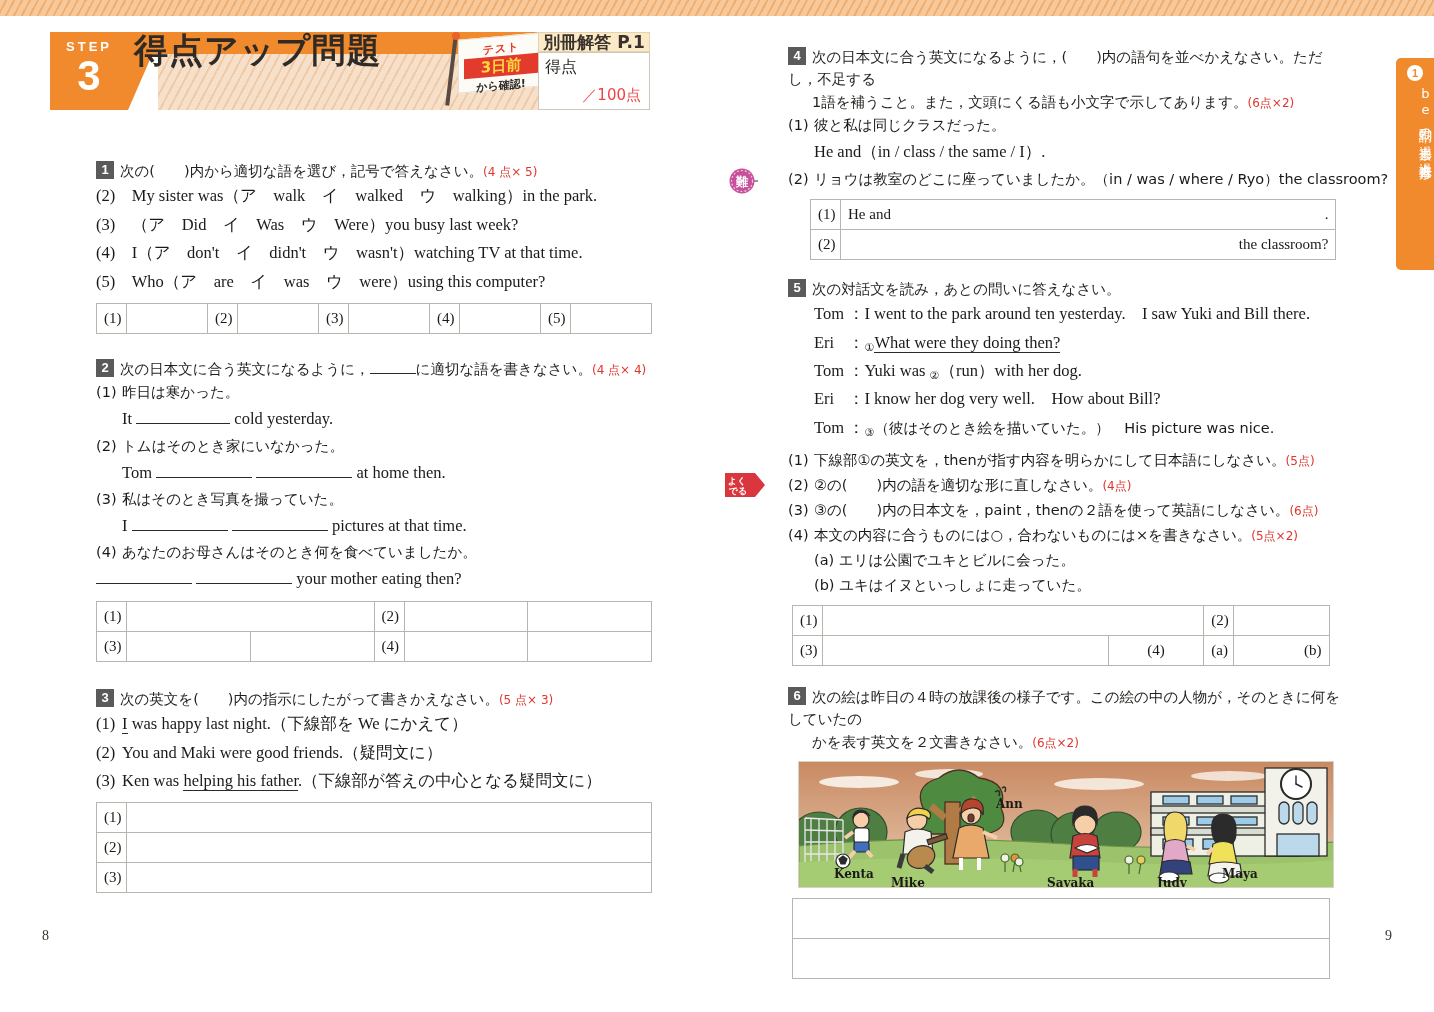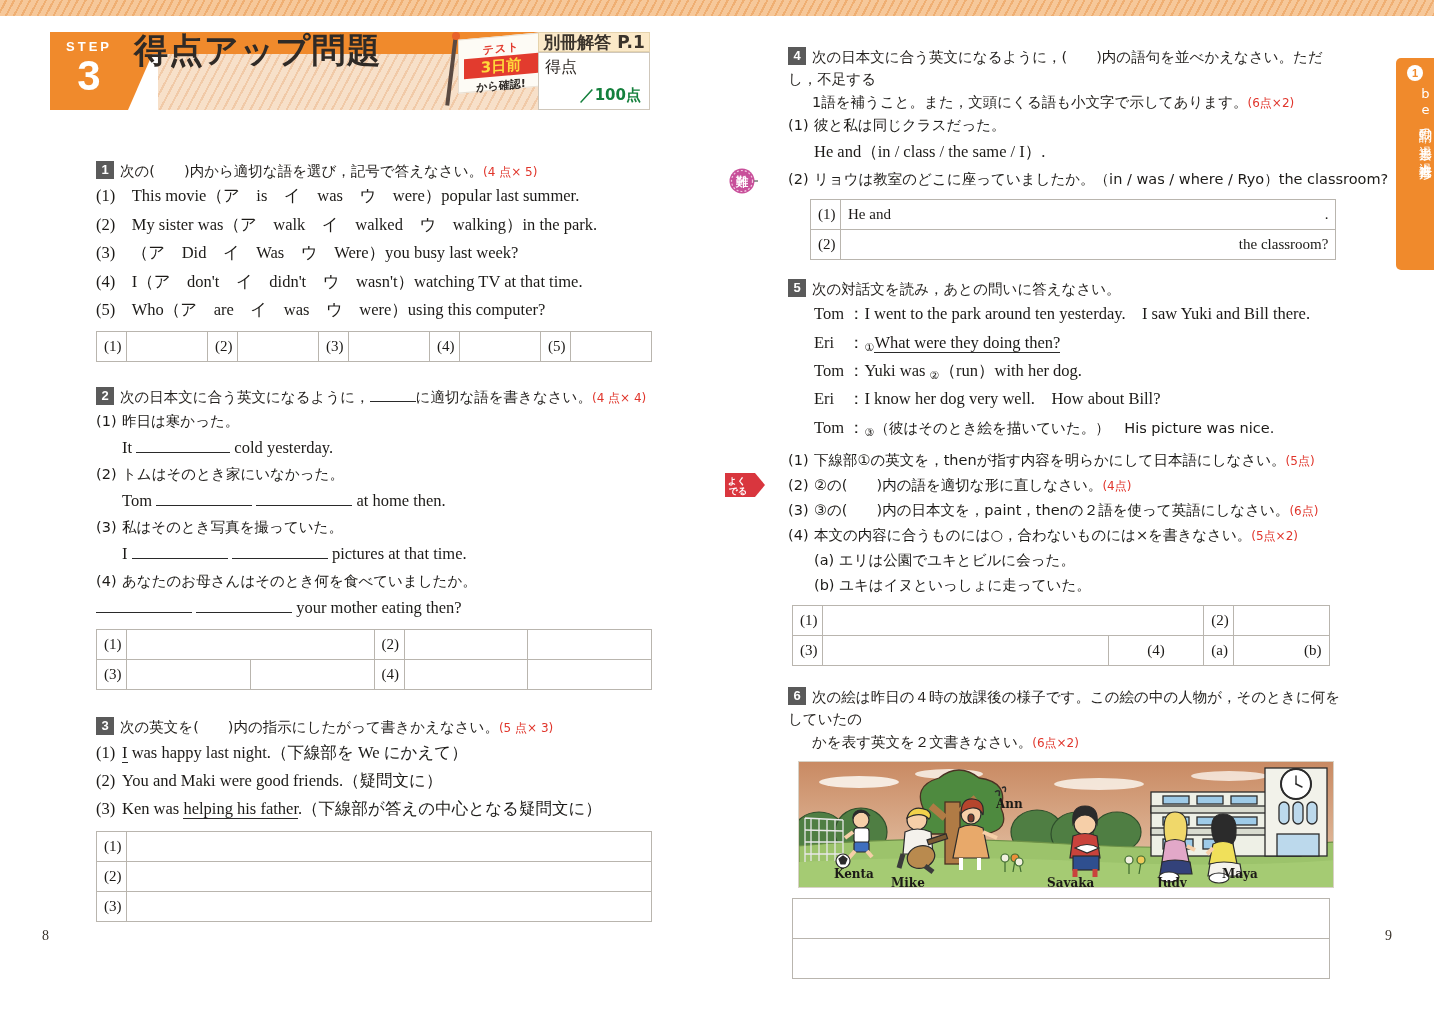--- a/index.html
+++ b/index.html
@@ -88,21 +88,21 @@
   .score-field {
     position: absolute; left: 0; top: 20px; width: 112px; height: 58px;
     background: #fff; border: 1px solid #cfc7bb;
   }
   .score-label {
     position: absolute; left: 6px; top: 4px;
     font-family: "DejaVu Sans", sans-serif; font-size: 16px; color: #2f2a26;
   }
   .score-max {
     position: absolute; right: 8px; bottom: 4px;
-    font-family: "DejaVu Sans", sans-serif; font-size: 15px; color: #15803d; font-weight: bold;
+    font-family: "DejaVu Sans", sans-serif; font-size: 15px; color: #ef4444;
   }
 
   
   .sidetab {
     position: absolute; right: 0; top: 58px; width: 38px; height: 212px;
     background: #f08a2c; border-radius: 5px 0 0 5px;
   }
   .sidetab-badge {
     position: absolute; left: 11px; top: 7px; width: 16px; height: 16px;
     background: #fff; border-radius: 50%;
@@ -220,21 +220,20 @@
     <div class="sidetab-badge">1</div>
     <div class="sidetab-text">be動詞の過去形，過去進行形</div>
   </div>
 
   <div class="col-l">
 
     <div class="prob">
       <div class="instr">
         <span class="qnum">1</span><span>次の(　　)内から適切な語を選び，記号で答えなさい。</span><span class="pts">(4 点× 5)</span>
       </div>
-      <div class="item">(1)　This movie（ア　is　イ　was　ウ　were）popular last summer.</div>
       <div class="item">(2)　My sister was（ア　walk　イ　walked　ウ　walking）in the park.</div>
       <div class="item">(3)　（ア　Did　イ　Was　ウ　Were）you busy last week?</div>
       <div class="item">(4)　I（ア　don't　イ　didn't　ウ　wasn't）watching TV at that time.</div>
       <div class="item">(5)　Who（ア　are　イ　was　ウ　were）using this computer?</div>
       <table class="ans">
         <tbody>
             <tr>
           <td class="key">(1)</td>
           <td></td>
           <td class="key">(2)</td>

